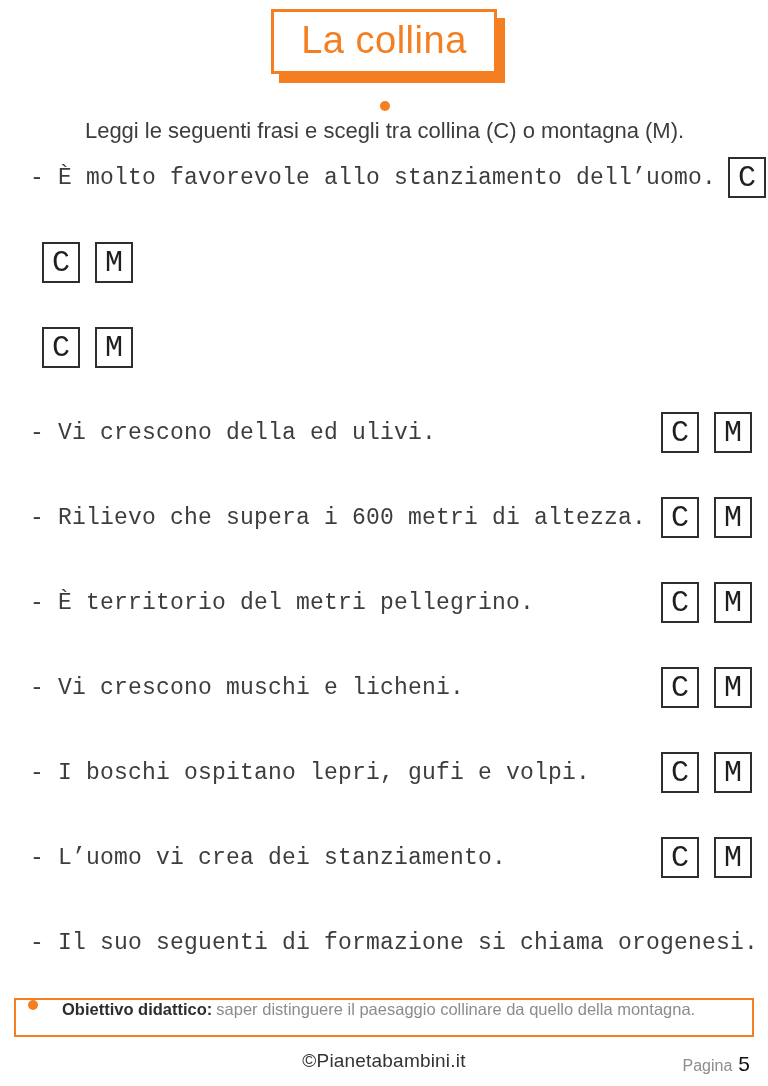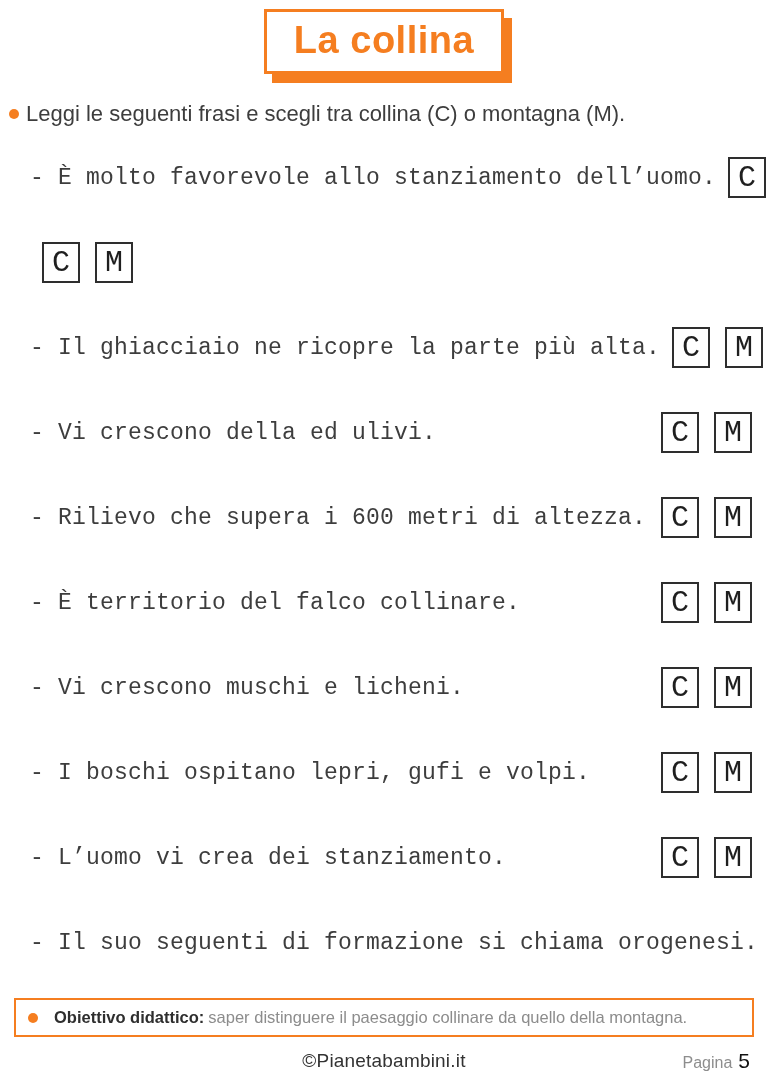--- a/index.html
+++ b/index.html
@@ -15,28 +15,28 @@
   
   .title-wrap { position: absolute; top: 9px; left: 0; width: 100%; text-align: center; }
   .title-box {
     display: inline-block;
     background: #fff;
     border: 3px solid var(--accent);
     box-shadow: 8px 9px 0 var(--accent);
     padding: 7px 27px 9px 27px;
   }
   .title-text {
-    font-size: 38px; font-weight: bold; color: var(--accent); letter-spacing: 0.5px;
+    font-size: 38px; font-weight: normal; color: var(--accent); letter-spacing: 0.5px;
   }
 
   
   .instruction {
     position: absolute; top: 101px; left: 9px; right: 8px;
     display: flex; align-items: center; gap: 7px;
-    font-size: 22px; color: var(--ink);
+    font-size: 22px; color: var(--ink); flex-direction: column;
   }
   .dot {
     width: 10px; height: 10px; border-radius: 50%;
     background: var(--accent); flex: 0 0 auto;
   }
 
   
   .items { position: absolute; top: 135px; left: 30px; right: 16px; }
   .item-row {
     height: 85px;
@@ -49,35 +49,35 @@
     border: 2px solid #2e2e2e;
     display: flex; align-items: center; justify-content: center;
     font-size: 30px; color: #1f1f1f; background: #fff;
     cursor: pointer;
   }
 
   
   .objective-box {
     position: absolute; left: 14px; right: 14px; top: 998px; height: 39px;
     border: 2px solid var(--accent);
-    display: flex; align-items: center; gap: 16px;
+    display: flex; gap: 24px;
     padding: 0 12px;
     font-size: 16.5px;
   }
   .objective-label { font-weight: bold; color: #2e2e2e; margin-right: 4px; }
   .objective-text { color: #8c8c8c; }
 
   
   .bottom-footer { position: absolute; top: 1044px; left: 0; width: 100%; height: 34px; }
   .copyright {
     width: 100%; text-align: center;
     font-size: 19px; color: #333; letter-spacing: 0.2px; line-height: 34px;
   }
   .pagina {
-    position: absolute; right: 18px; top: 0; line-height: 34px;
+    position: absolute; right: 18px; top: 0; line-height: 40px;
     font-size: 16px; color: #8d8d8d;
   }
   .pagina .page-num { font-size: 21px; color: #111; margin-left: 6px; }
 </style>
 </head>
 <body>
 
 <div class="page">
 
   <div class="title-wrap">
@@ -99,42 +99,41 @@
           <div class="choice-box">M</div>
         </div>
       </div>
       <div class="item-row">
         <div class="choice-group">
           <div class="choice-box">C</div>
           <div class="choice-box">M</div>
         </div>
       </div>
       <div class="item-row">
-        <span class="item-text">- Il ghiacciaio ne ricopre la parte più alta.</span>
         <div class="choice-group">
           <div class="choice-box">C</div>
           <div class="choice-box">M</div>
         </div>
       </div>
       <div class="item-row">
         <span class="item-text">- Vi crescono della ed ulivi.</span>
         <div class="choice-group">
           <div class="choice-box">C</div>
           <div class="choice-box">M</div>
         </div>
       </div>
       <div class="item-row">
         <span class="item-text">- Rilievo che supera i 600 metri di altezza.</span>
         <div class="choice-group">
           <div class="choice-box">C</div>
           <div class="choice-box">M</div>
         </div>
       </div>
       <div class="item-row">
-        <span class="item-text">- È territorio del falco collinare.</span>
+        <span class="item-text">- È territorio del metri pellegrino.</span>
         <div class="choice-group">
           <div class="choice-box">C</div>
           <div class="choice-box">M</div>
         </div>
       </div>
       <div class="item-row">
         <span class="item-text">- Vi crescono muschi e licheni.</span>
         <div class="choice-group">
           <div class="choice-box">C</div>
           <div class="choice-box">M</div>

